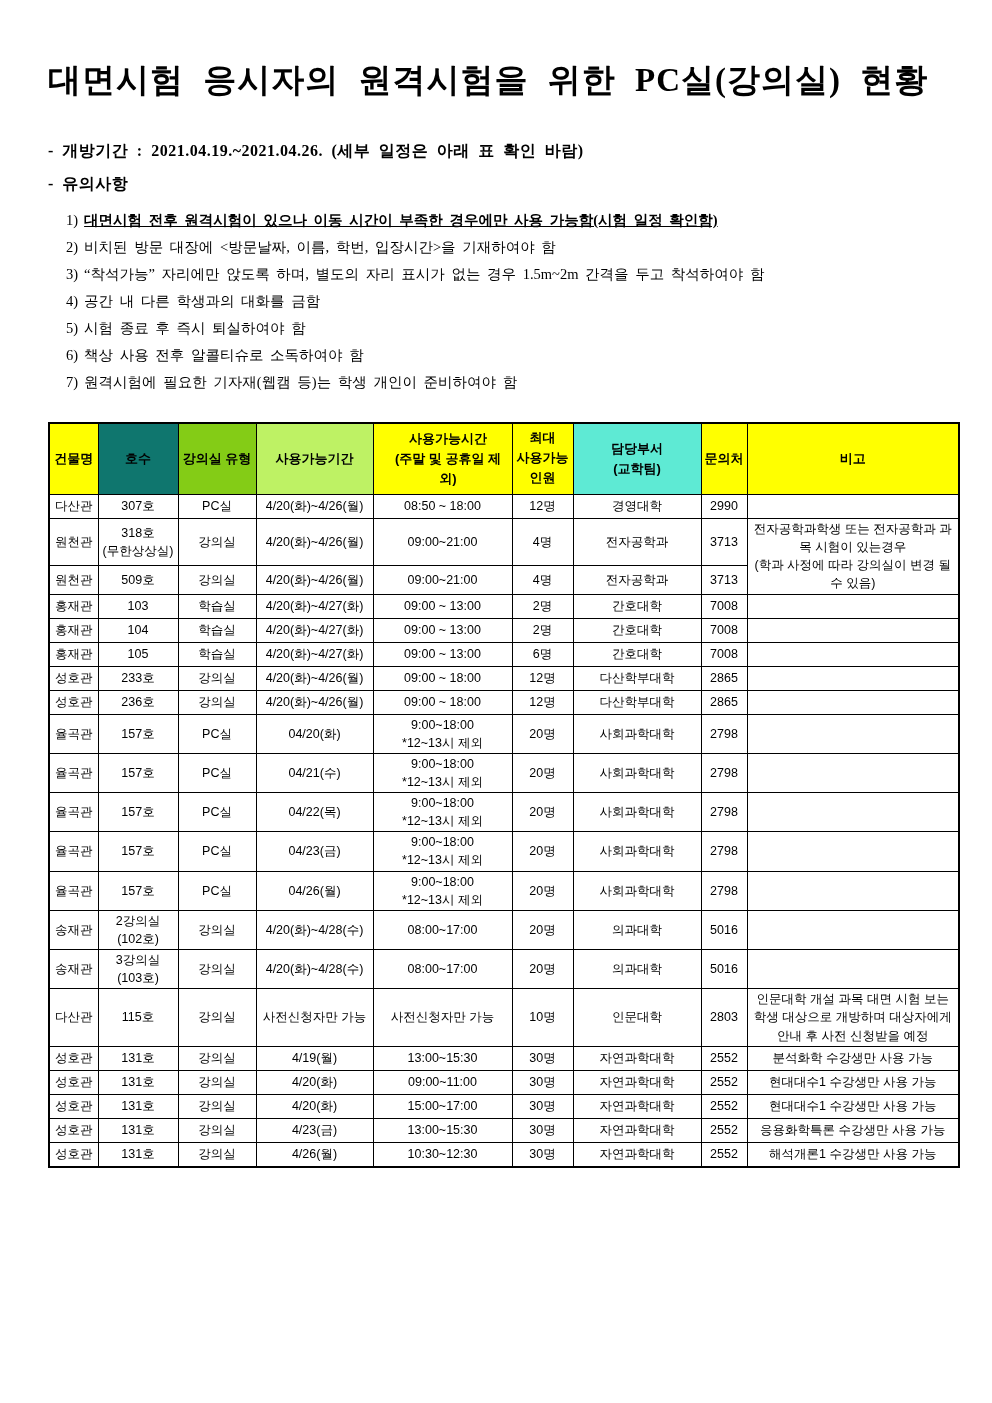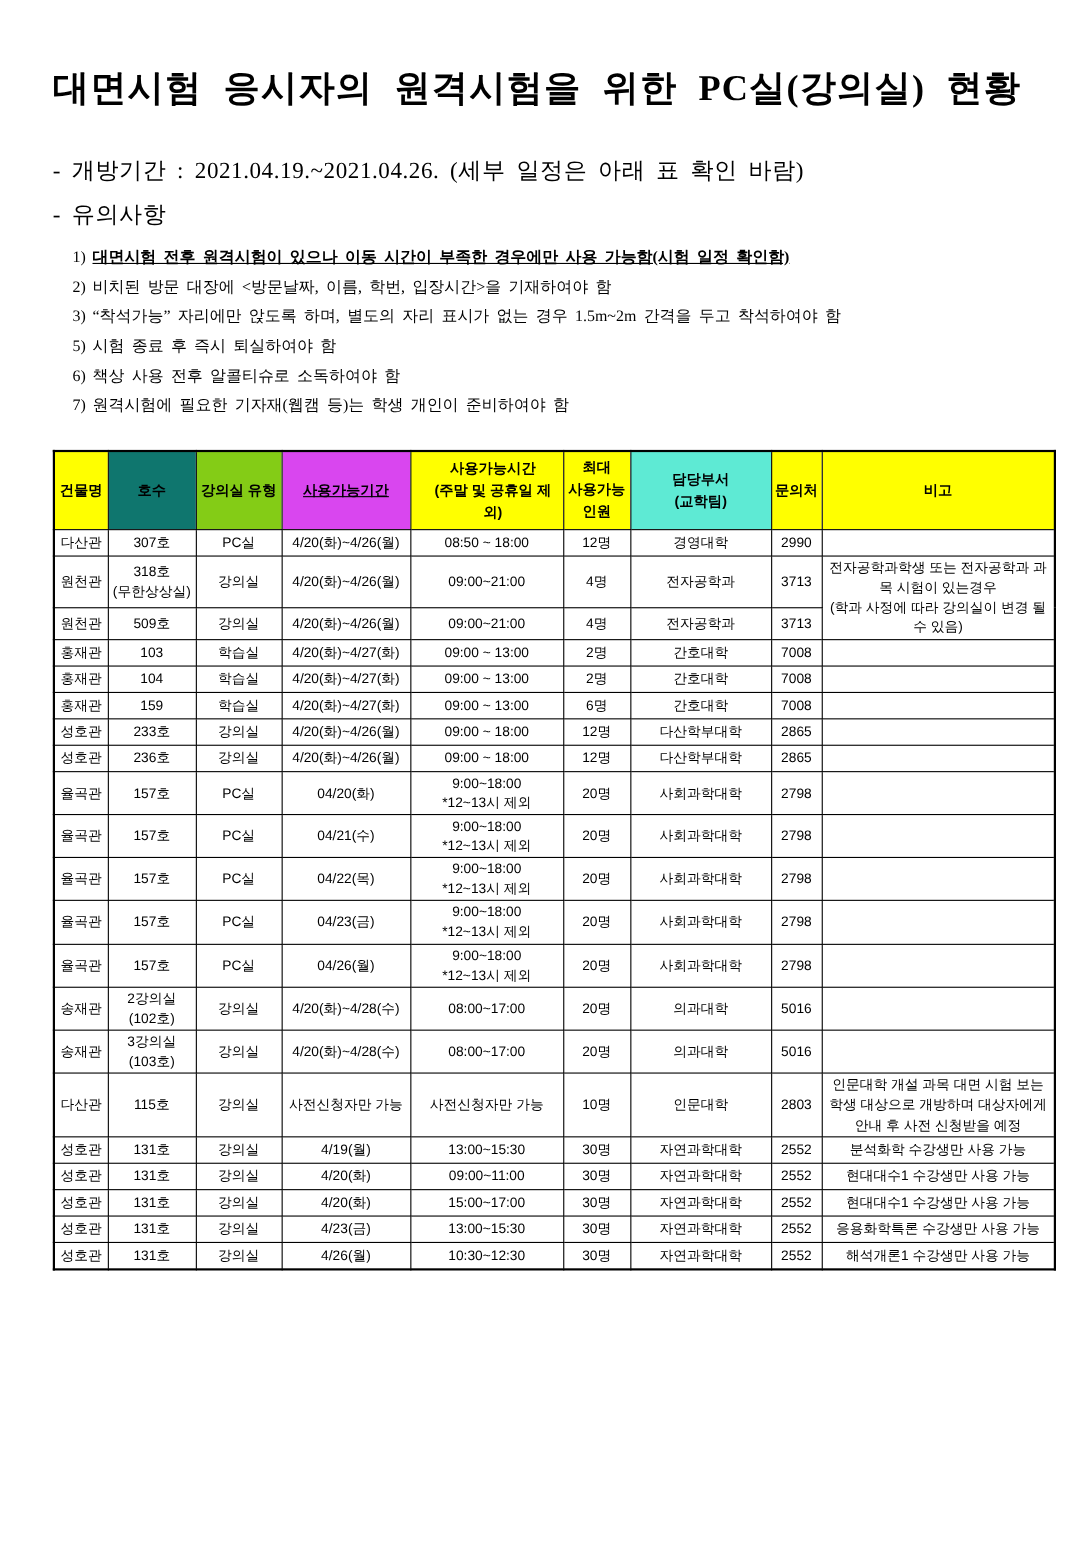--- a/index.html
+++ b/index.html
@@ -21,22 +21,22 @@
   }
   .doc-title {
     font-size: 33px;
     font-weight: bold;
     letter-spacing: 1px;
     word-spacing: 10px;
     white-space: nowrap;
     margin: 0 0 38px 0;
   }
   .info-line {
-    font-size: 21px;
-    font-weight: normal;
+    font-size: 16px;
+    font-weight: bold;
     letter-spacing: 0.5px;
     word-spacing: 4px;
     margin: 0 0 12px 0;
   }
   .notes-list {
     list-style: none;
     margin: 4px 0 0 0;
     padding: 0 0 0 18px;
   }
   .notes-list li {
@@ -98,20 +98,23 @@
 
     <ul class="notes-list">
       <li>
         <span class="note-num">1)</span><span class="note-emphasis">대면시험 전후 원격시험이 있으나 이동 시간이 부족한 경우에만 사용 가능함(시험 일정 확인함)</span>
       </li>
       <li>
         <span class="note-num">2)</span><span>비치된 방문 대장에 &lt;방문날짜, 이름, 학번, 입장시간&gt;을 기재하여야 함</span>
       </li>
       <li>
         <span class="note-num">3)</span><span>“착석가능” 자리에만 앉도록 하며, 별도의 자리 표시가 없는 경우 1.5m~2m 간격을 두고 착석하여야 함</span>
+      </li>
+      <li>
+        <span class="note-num">4)</span><span>공간 내 다른 학생과의 대화를 금함</span>
       </li>
       <li>
         <span class="note-num">5)</span><span>시험 종료 후 즉시 퇴실하여야 함</span>
       </li>
       <li>
         <span class="note-num">6)</span><span>책상 사용 전후 알콜티슈로 소독하여야 함</span>
       </li>
       <li>
         <span class="note-num">7)</span><span>원격시험에 필요한 기자재(웹캠 등)는 학생 개인이 준비하여야 함</span>
       </li>
@@ -128,21 +131,21 @@
             <col style="width: 61px;">
             <col style="width: 128px;">
             <col style="width: 46px;">
             <col style="width: 212px;">
           </colgroup>
         <thead>
           <tr>
               <th style="background: rgb(255, 255, 0);">건물명</th>
               <th style="background: #0f766e;">호수</th>
               <th style="background: #84cc16;">강의실 유형</th>
-              <th style="background: #d946ef; text-decoration: underline;">사용가능기간</th>
+              <th style="background: #bef264;">사용가능기간</th>
               <th style="background: rgb(255, 255, 0); padding-left: 13px;">사용가능시간
 (주말 및 공휴일 제외)</th>
               <th style="background: rgb(255, 255, 0); font-family: Liberation Mono, monospace;">최대
 사용가능
 인원</th>
               <th style="background: #5eead4;">담당부서
 (교학팀)</th>
               <th style="background: rgb(255, 255, 0);">문의처</th>
               <th style="background: rgb(255, 255, 0); font-family: Liberation Serif, serif;">비고</th>
             </tr>
@@ -199,21 +202,21 @@
               <td>학습실</td>
               <td>4/20(화)~4/27(화)</td>
               <td>09:00 ~ 13:00</td>
               <td>2명</td>
               <td>간호대학</td>
               <td>7008</td>
               <td></td>
             </tr>
             <tr>
               <td>홍재관</td>
-              <td>159</td>
+              <td>105</td>
               <td>학습실</td>
               <td>4/20(화)~4/27(화)</td>
               <td>09:00 ~ 13:00</td>
               <td>6명</td>
               <td>간호대학</td>
               <td>7008</td>
               <td></td>
             </tr>
             <tr>
               <td>성호관</td>

